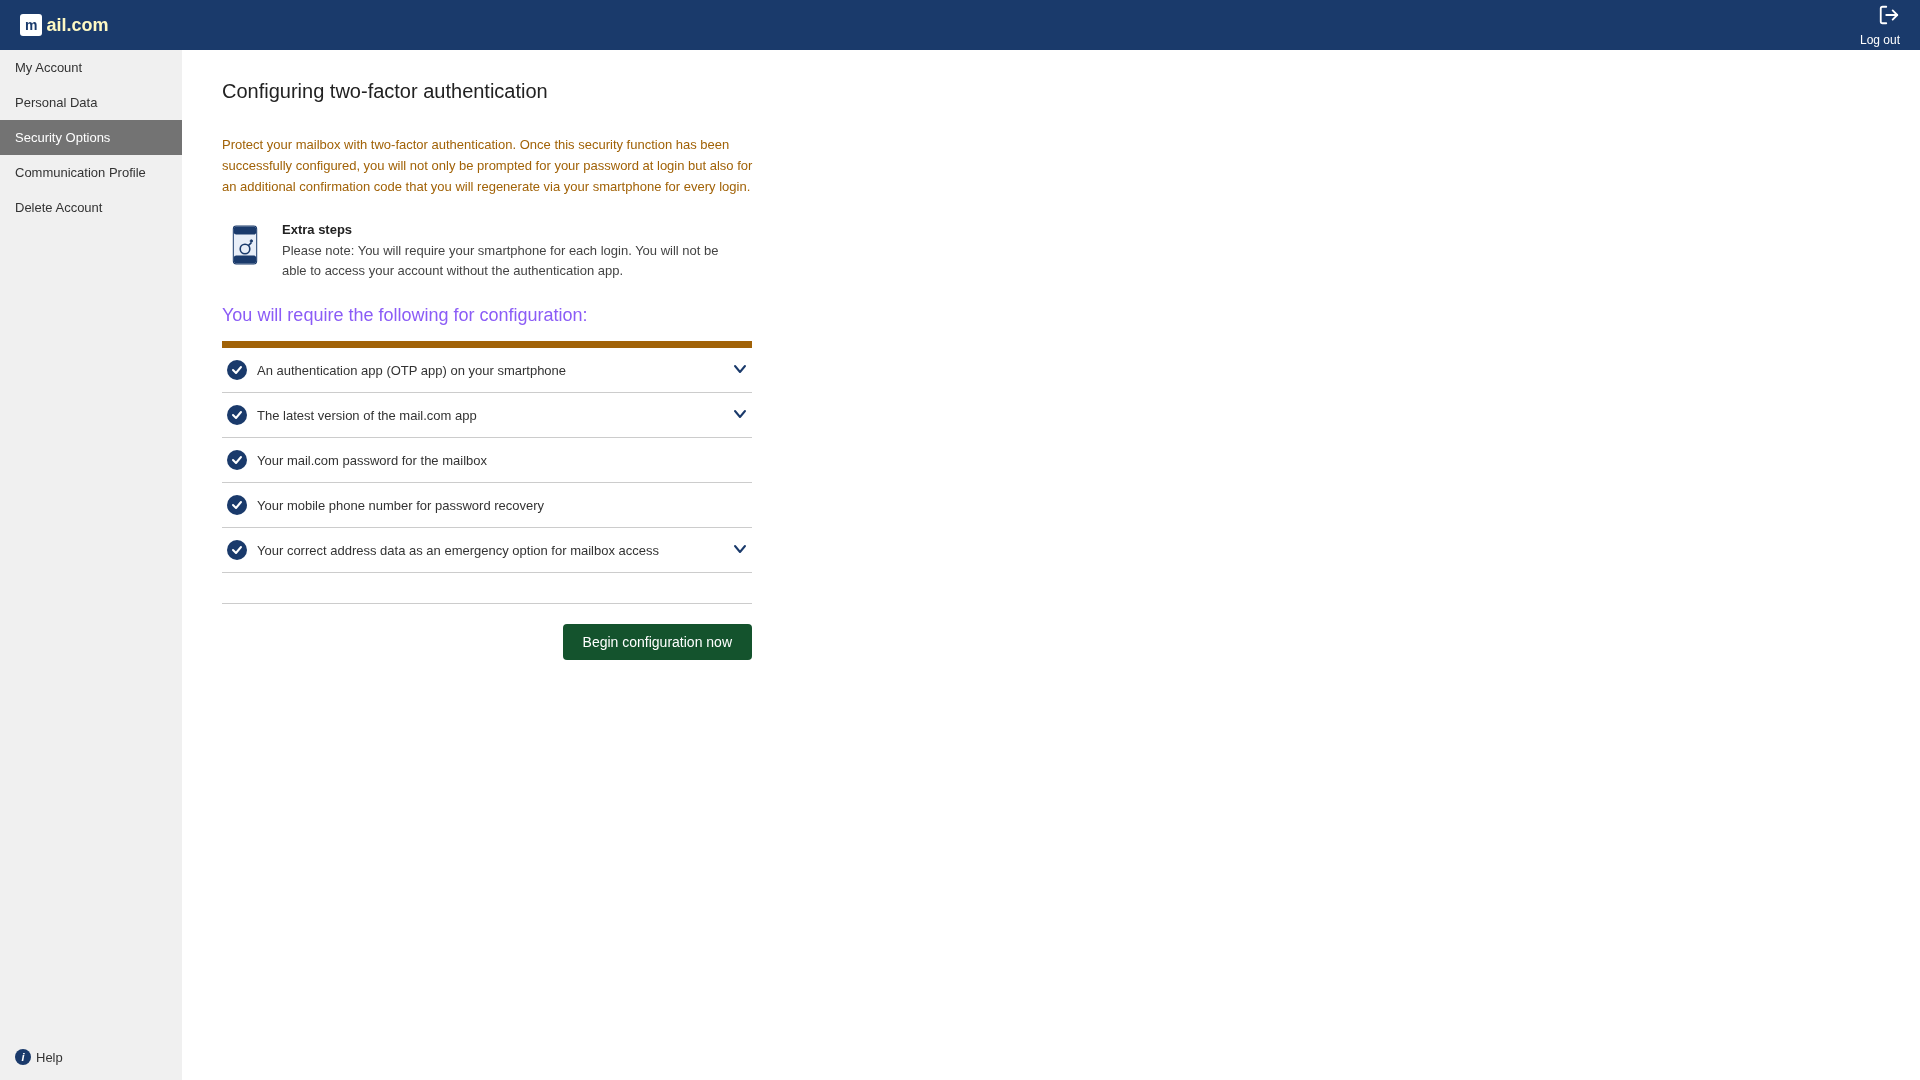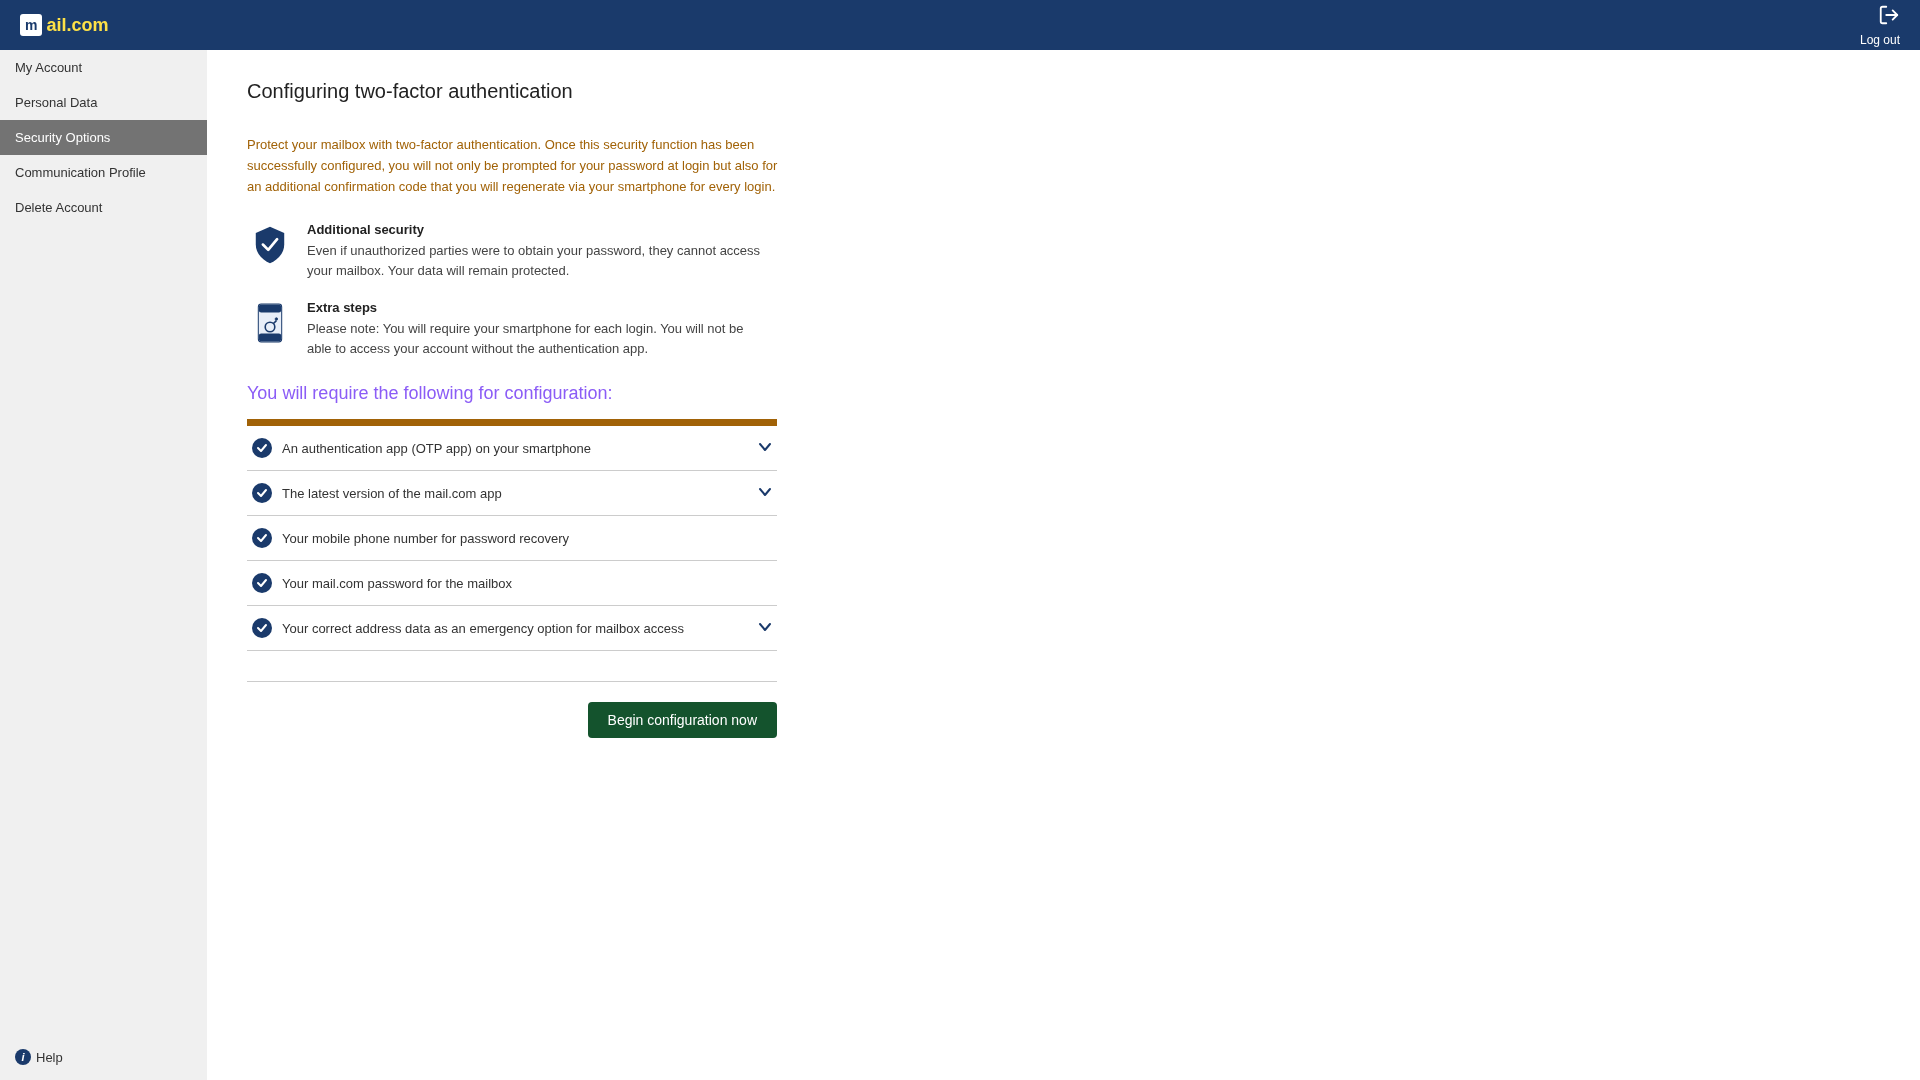--- a/index.html
+++ b/index.html
@@ -21,21 +21,21 @@
     .logo-box {
       background: white;
       color: #1a3a6b;
       font-weight: bold;
       font-size: 14px;
       padding: 3px 5px;
       border-radius: 3px;
       margin-right: 4px;
     }
     .logo-text {
-      color: #fde047;
+      color: #fef9c3;
       font-size: 18px;
       font-weight: bold;
     }
     .logout-btn {
       display: flex;
       flex-direction: column;
       align-items: flex-end;
       color: white;
       font-size: 12px;
       cursor: pointer;
@@ -206,21 +206,21 @@
       color: white;
       border: none;
       padding: 10px 20px;
       font-size: 14px;
       border-radius: 4px;
       cursor: pointer;
     }
 
     .sidebar-wrapper {
       position: relative;
-      width: 207px;
+      width: 182px;
       display: flex;
       flex-direction: column;
       justify-content: space-between;
     }
   </style>
 </head>
 <body>
 
 <div class="header">
   <div class="logo">
@@ -256,32 +256,20 @@
       </div>
     </div>
   </div>
 
   <div class="main-content">
 
     <h1 class="page-title">Configuring two-factor authentication</h1>
 
     <p class="description">Protect your mailbox with two-factor authentication. Once this security function has been successfully configured, you will not only be prompted for your password at login but also for an additional confirmation code that you will regenerate via your smartphone for every login.</p>
 
-    <div class="feature-row">
-      <div class="feature-icon">
-        <svg class="shield-svg" viewBox="0 0 40 45" fill="none" xmlns="http://www.w3.org/2000/svg">
-          <path d="M20 2 L36 9 L36 22 C36 32 28 40 20 43 C12 40 4 32 4 22 L4 9 Z" fill="#1a3a6b"></path>
-          <polyline points="12,22 18,28 28,16" stroke="white" stroke-width="3" fill="none" stroke-linecap="round" stroke-linejoin="round"></polyline>
-        </svg>
-      </div>
-      <div class="feature-text">
-        <h3>Additional security</h3>
-        <p>Even if unauthorized parties were to obtain your password, they cannot access your mailbox. Your data will remain protected.</p>
-      </div>
-    </div>
 
     <div class="feature-row">
       <div class="feature-icon">
         <svg class="phone-svg" viewBox="0 0 40 50" fill="none" xmlns="http://www.w3.org/2000/svg">
           <rect x="6" y="2" width="28" height="46" rx="3" ry="3" fill="none" stroke="#1a3a6b" stroke-width="2.5"></rect>
           <rect x="6" y="2" width="28" height="46" rx="3" ry="3" fill="#e8eef8"></rect>
           <rect x="6" y="2" width="28" height="10" rx="3" ry="3" fill="#1a3a6b"></rect>
           <rect x="6" y="38" width="28" height="10" rx="3" ry="3" fill="#1a3a6b"></rect>
           <circle cx="20" cy="30" r="6" fill="none" stroke="#1a3a6b" stroke-width="2"></circle>
           <line x1="24" y1="26" x2="28" y2="22" stroke="#1a3a6b" stroke-width="2"></line>
@@ -331,32 +319,32 @@
         </span>
       </div>
 
       <div class="config-item">
         <div class="config-item-left">
           <div class="check-circle">
             <svg viewBox="0 0 12 12" fill="none">
                 <polyline points="2,6 5,9 10,3" stroke="white" stroke-width="2" stroke-linecap="round" stroke-linejoin="round"></polyline>
               </svg>
           </div>
+          <span class="config-item-text">Your mail.com password for the mailbox</span>
+        </div>
+      </div>
+
+      <div class="config-item">
+        <div class="config-item-left">
+          <div class="check-circle">
+            <svg viewBox="0 0 12 12" fill="none">
+                <polyline points="2,6 5,9 10,3" stroke="white" stroke-width="2" stroke-linecap="round" stroke-linejoin="round"></polyline>
+              </svg>
+          </div>
           <span class="config-item-text">Your mobile phone number for password recovery</span>
-        </div>
-      </div>
-
-      <div class="config-item">
-        <div class="config-item-left">
-          <div class="check-circle">
-            <svg viewBox="0 0 12 12" fill="none">
-                <polyline points="2,6 5,9 10,3" stroke="white" stroke-width="2" stroke-linecap="round" stroke-linejoin="round"></polyline>
-              </svg>
-          </div>
-          <span class="config-item-text">Your mail.com password for the mailbox</span>
         </div>
       </div>
 
       <div class="config-item">
         <div class="config-item-left">
           <div class="check-circle">
             <svg viewBox="0 0 12 12" fill="none">
                 <polyline points="2,6 5,9 10,3" stroke="white" stroke-width="2" stroke-linecap="round" stroke-linejoin="round"></polyline>
               </svg>
           </div>

